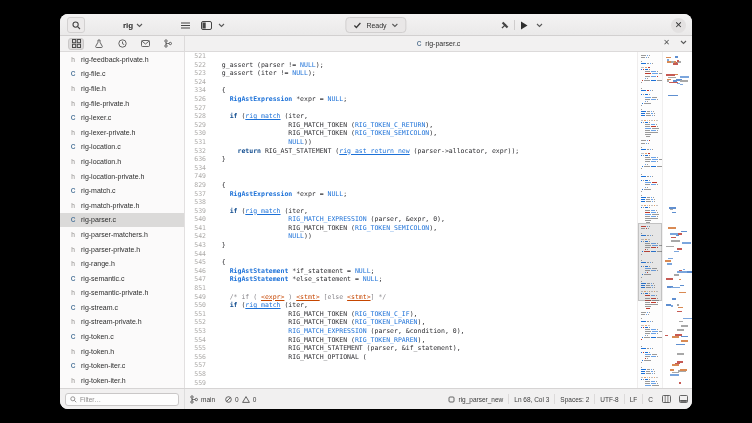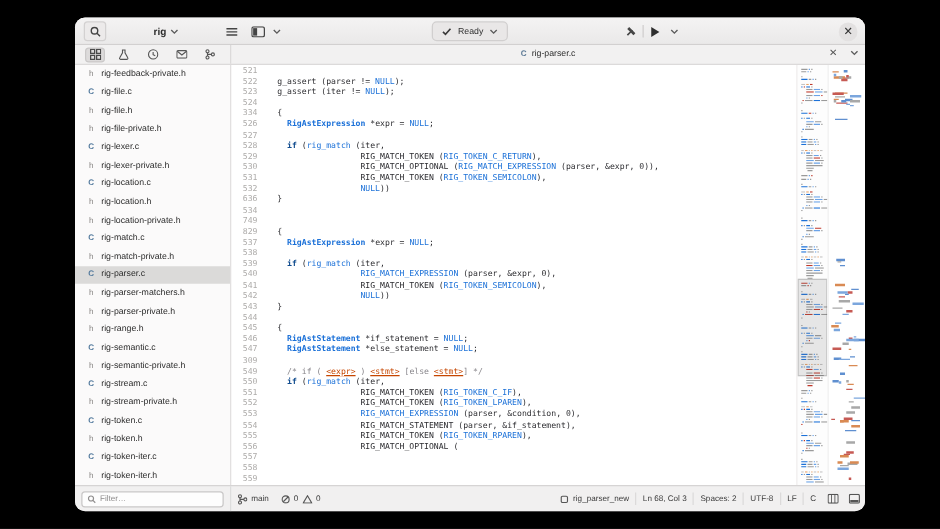--- a/index.html
+++ b/index.html
@@ -58,21 +58,21 @@
   .gutter { flex:0 0 26px; text-align:right; padding-right:5px; color:#adaba9;
             font-family:"DejaVu Sans Mono", monospace; font-size:6.5px; }
   .gutter div { height:8.6px; line-height:8.6px; }
   .code { flex:1; overflow:hidden; font-family:"DejaVu Sans Mono", monospace; font-size:6.5px;
           padding-left:3px; }
   .code-line { height:8.6px; line-height:8.6px; white-space:pre; }
   .tok-p  { color:#2d2d31; }
   .tok-kw { color:#124d8f; font-weight:bold; }
   .tok-ty { color:#1c71d8; font-weight:bold; }
   .tok-cn { color:#1c71d8; }
-  .tok-fn { color:#1c71d8; }
+  .tok-fn { color:#1c71d8; text-decoration:underline; }
   .tok-cm { color:#88868b; }
   .tok-tg { color:#c64600; text-decoration:underline; }
 
   .minimap { flex:0 0 25px; position:relative; background:#fdfdfd; border-left:1px solid #efeded;
              overflow:hidden; cursor:pointer; }
   .mm-row { height:2.1px; display:flex; gap:1px; padding-left:2px; align-items:center; overflow:hidden; }
   .mm-seg { height:1px; flex:0 0 auto; }
   .mm-viewport { position:absolute; left:0; top:51%; width:100%; height:23%;
                  background:rgba(110,110,110,.16); border:1px solid rgba(100,100,100,.28); }
   .marks { flex:0 0 30px; position:relative; background:#fff; border-left:1px solid #f0efef; overflow:hidden; }
@@ -333,21 +333,21 @@
           <div>538</div>
           <div>539</div>
           <div>540</div>
           <div>541</div>
           <div>542</div>
           <div>543</div>
           <div>544</div>
           <div>545</div>
           <div>546</div>
           <div>547</div>
-          <div>309</div>
+          <div>851</div>
           <div>549</div>
           <div>550</div>
           <div>551</div>
           <div>552</div>
           <div>553</div>
           <div>554</div>
           <div>555</div>
           <div>556</div>
           <div>557</div>
           <div>558</div>
@@ -357,23 +357,23 @@
       <div class="code">
           <div class="code-line"></div>
           <div class="code-line"><span class="tok-p">  g_assert (parser != </span><span class="tok-cn">NULL</span><span class="tok-p">);</span></div>
           <div class="code-line"><span class="tok-p">  g_assert (iter != </span><span class="tok-cn">NULL</span><span class="tok-p">);</span></div>
           <div class="code-line"></div>
           <div class="code-line"><span class="tok-p">  {</span></div>
           <div class="code-line"><span class="tok-p">    </span><span class="tok-ty">RigAstExpression</span><span class="tok-p"> *expr = </span><span class="tok-cn">NULL</span><span class="tok-p">;</span></div>
           <div class="code-line"></div>
           <div class="code-line"><span class="tok-p">    </span><span class="tok-kw">if</span><span class="tok-p"> (</span><span class="tok-fn">rig_match</span><span class="tok-p"> (iter,</span></div>
           <div class="code-line"><span class="tok-p">                   RIG_MATCH_TOKEN (</span><span class="tok-cn">RIG_TOKEN_C_RETURN</span><span class="tok-p">),</span></div>
-          <div class="code-line"><span class="tok-p">                   RIG_MATCH_OPTIONAL (</span><span class="tok-cn">RIG_MATCH_EXPRESSION</span><span class="tok-p"> (parser, &amp;expr, 0)),</span></div>
           <div class="code-line"><span class="tok-p">                   RIG_MATCH_TOKEN (</span><span class="tok-cn">RIG_TOKEN_SEMICOLON</span><span class="tok-p">),</span></div>
           <div class="code-line"><span class="tok-p">                   </span><span class="tok-cn">NULL</span><span class="tok-p">))</span></div>
+          <div class="code-line"><span class="tok-p">      </span><span class="tok-kw">return</span><span class="tok-p"> RIG_AST_STATEMENT (</span><span class="tok-fn">rig_ast_return_new</span><span class="tok-p"> (parser-&gt;allocator, expr));</span></div>
           <div class="code-line"><span class="tok-p">  }</span></div>
           <div class="code-line"></div>
           <div class="code-line"></div>
           <div class="code-line"><span class="tok-p">  {</span></div>
           <div class="code-line"><span class="tok-p">    </span><span class="tok-ty">RigAstExpression</span><span class="tok-p"> *expr = </span><span class="tok-cn">NULL</span><span class="tok-p">;</span></div>
           <div class="code-line"></div>
           <div class="code-line"><span class="tok-p">    </span><span class="tok-kw">if</span><span class="tok-p"> (</span><span class="tok-fn">rig_match</span><span class="tok-p"> (iter,</span></div>
           <div class="code-line"><span class="tok-p">                   </span><span class="tok-cn">RIG_MATCH_EXPRESSION</span><span class="tok-p"> (parser, &amp;expr, 0),</span></div>
           <div class="code-line"><span class="tok-p">                   RIG_MATCH_TOKEN (</span><span class="tok-cn">RIG_TOKEN_SEMICOLON</span><span class="tok-p">),</span></div>
           <div class="code-line"><span class="tok-p">                   </span><span class="tok-cn">NULL</span><span class="tok-p">))</span></div>
@@ -381,22 +381,22 @@
           <div class="code-line"></div>
           <div class="code-line"><span class="tok-p">  {</span></div>
           <div class="code-line"><span class="tok-p">    </span><span class="tok-ty">RigAstStatement</span><span class="tok-p"> *if_statement = </span><span class="tok-cn">NULL</span><span class="tok-p">;</span></div>
           <div class="code-line"><span class="tok-p">    </span><span class="tok-ty">RigAstStatement</span><span class="tok-p"> *else_statement = </span><span class="tok-cn">NULL</span><span class="tok-p">;</span></div>
           <div class="code-line"></div>
           <div class="code-line"><span class="tok-p">    </span><span class="tok-cm">/* if ( </span><span class="tok-tg">&lt;expr&gt;</span><span class="tok-cm"> ) </span><span class="tok-tg">&lt;stmt&gt;</span><span class="tok-cm"> [else </span><span class="tok-tg">&lt;stmt&gt;</span><span class="tok-cm">] */</span></div>
           <div class="code-line"><span class="tok-p">    </span><span class="tok-kw">if</span><span class="tok-p"> (</span><span class="tok-fn">rig_match</span><span class="tok-p"> (iter,</span></div>
           <div class="code-line"><span class="tok-p">                   RIG_MATCH_TOKEN (</span><span class="tok-cn">RIG_TOKEN_C_IF</span><span class="tok-p">),</span></div>
           <div class="code-line"><span class="tok-p">                   RIG_MATCH_TOKEN (</span><span class="tok-cn">RIG_TOKEN_LPAREN</span><span class="tok-p">),</span></div>
           <div class="code-line"><span class="tok-p">                   </span><span class="tok-cn">RIG_MATCH_EXPRESSION</span><span class="tok-p"> (parser, &amp;condition, 0),</span></div>
+          <div class="code-line"><span class="tok-p">                   RIG_MATCH_TOKEN (</span><span class="tok-cn">RIG_TOKEN_RPAREN</span><span class="tok-p">),</span></div>
           <div class="code-line"><span class="tok-p">                   RIG_MATCH_STATEMENT (parser, &amp;if_statement),</span></div>
-          <div class="code-line"><span class="tok-p">                   RIG_MATCH_TOKEN (</span><span class="tok-cn">RIG_TOKEN_RPAREN</span><span class="tok-p">),</span></div>
           <div class="code-line"><span class="tok-p">                   RIG_MATCH_OPTIONAL (</span></div>
         </div>
     </div>
     <div class="minimap">
       <div>
           <div class="mm-row"></div>
           <div class="mm-row">
             <span class="mm-seg" style="margin-left: 0.56px; width: 5.32px; background: rgb(154, 154, 154);"></span>
             <span class="mm-seg" style="width: 1.12px; background: rgb(107, 163, 232);"></span>
             <span class="mm-seg" style="width: 1px; background: rgb(154, 154, 154);"></span>

